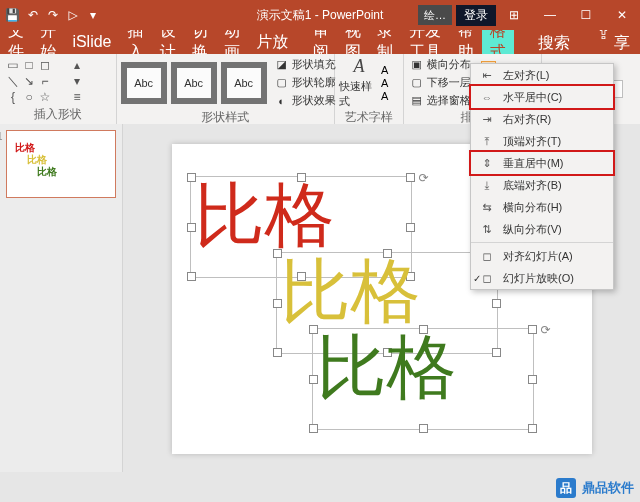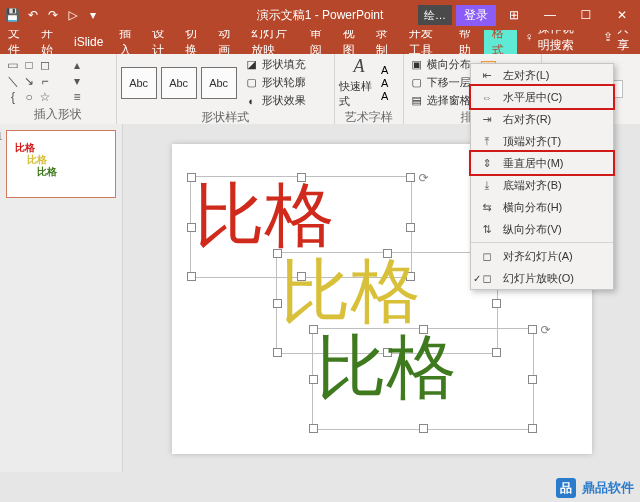--- a/index.html
+++ b/index.html
@@ -3,36 +3,36 @@
 <meta charset="utf-8">
 <style>
 html,body{margin:0;padding:0;font-family:"Microsoft YaHei","Segoe UI",sans-serif;font-size:11px;background:#e6e6e6;overflow:hidden}
 #app{width:640px;height:502px;position:relative;background:#e6e6e6}
 .titlebar{height:30px;background:#b7472a;color:#fff;display:flex;align-items:center;position:relative}
 .qat{display:flex;gap:2px;padding:0 4px;align-items:center;height:100%}
 .qat .ico{width:18px;height:18px;display:flex;align-items:center;justify-content:center;color:#fff;font-size:12px}
 .title{position:absolute;left:50%;transform:translateX(-50%);font-size:12px;white-space:nowrap}
 .rgroup{margin-left:auto;display:flex;align-items:center;height:100%}
 .toolsLabel{background:#4a4a4a;color:#fff;font-size:11px;padding:2px 6px;height:16px;display:flex;align-items:center;margin-right:4px}
-.login{background:#8b5cf6;padding:2px 8px;font-size:12px}
+.login{background:#0f172a;padding:2px 8px;font-size:12px}
 .winbtn{width:36px;height:30px;display:flex;align-items:center;justify-content:center;color:#fff;font-size:12px}
 .winbtn.close{background:transparent}
-.tabs{height:24px;background:#b7472a;display:flex;align-items:flex-end;color:#fff;font-size:12px}
+.tabs{height:24px;background:#b7472a;display:flex;align-items:flex-end;color:#fff;font-size:16px}
 .tab{padding:0 8px;height:24px;display:flex;align-items:center;cursor:pointer}
 .tab.active{background:#5eead4;color:#b7472a}
 .tell{display:flex;align-items:center;gap:4px;padding:0 8px}
 .share{margin-left:auto;padding:0 10px;display:flex;align-items:center;gap:4px}
 .ribbon{height:70px;background:#f3f2f1;border-bottom:1px solid #d4d4d4;display:flex;position:relative}
 .group{border-right:1px solid #d4d4d4;padding:2px 4px;display:flex;flex-direction:column;min-width:40px}
 .group .body{flex:1;display:flex;align-items:center;gap:2px}
 .group .label{font-size:12px;color:#666;text-align:center;padding-bottom:1px}
 .shapeGallery{width:90px;display:flex;flex-wrap:wrap;gap:2px;padding:2px}
 .shapeGallery .s{width:14px;height:14px;display:flex;align-items:center;justify-content:center;color:#555;font-size:12px}
 .styleGallery{display:flex;gap:4px}
-.styleBox{width:34px;height:30px;border:1px solid #737373;background:#fbfbfb;display:flex;align-items:center;justify-content:center;font-size:11px;color:#333}
+.styleBox{width:34px;height:30px;border:6px solid #737373;background:#fbfbfb;display:flex;align-items:center;justify-content:center;font-size:11px;color:#333}
 .rbtn{display:flex;align-items:center;gap:3px;padding:1px 2px;font-size:11px;color:#333;white-space:nowrap}
 .rbtn .sw{width:14px;height:14px;display:inline-flex;align-items:center;justify-content:center}
 .vstack{display:flex;flex-direction:column;gap:1px}
 .big{display:flex;flex-direction:column;align-items:center;justify-content:center;width:40px;gap:2px;font-size:11px;color:#333}
 .sizeInput{width:52px;height:16px;border:1px solid #bfbfbf;background:#fff;font-size:10px;padding:0 2px;display:flex;align-items:center;color:#666}
 .alignBtn{border:1px solid #f3a03c;background:#fce4c7;padding:0 2px}
 .dropdown{position:absolute;left:470px;top:63px;width:142px;background:#f3f2f1;border:1px solid #c6c6c6;box-shadow:2px 2px 6px rgba(0,0,0,.25);z-index:100}
 .dd-item{height:22px;display:flex;align-items:center;gap:8px;padding:0 8px;font-size:11px;color:#333;cursor:pointer}
 .dd-item .ico{width:16px;text-align:center;color:#555}
 .dd-item.checked::before{content:"✓";position:absolute;left:2px;font-size:10px}

